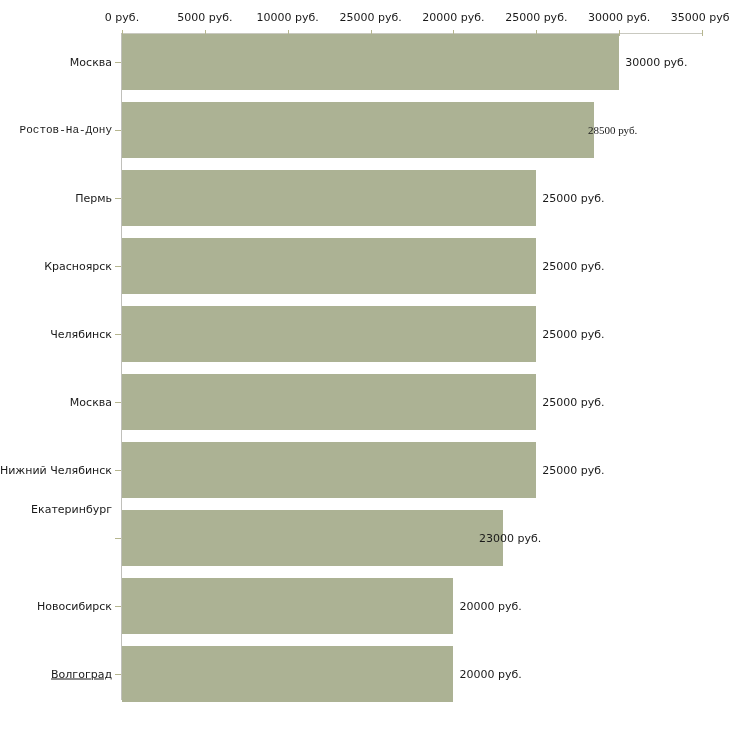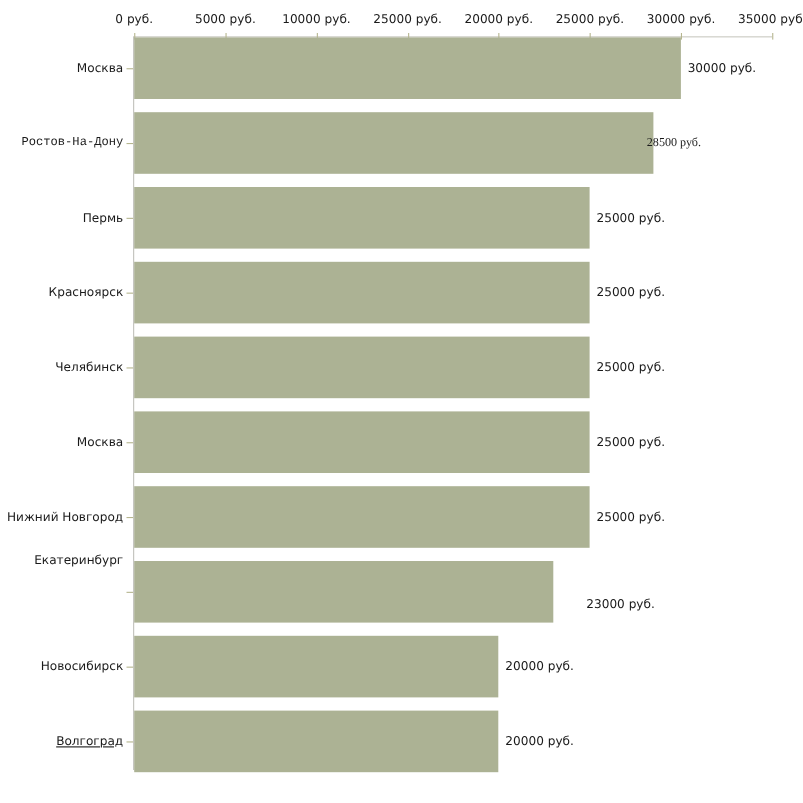--- a/index.html
+++ b/index.html
@@ -140,21 +140,21 @@
         <div class="cat-label" style="top: 130px; font-family: Liberation Mono, monospace;">Ростов-На-Дону</div>
         <div class="ytick" style="top: 198px;"></div>
         <div class="cat-label" style="top: 198px;">Пермь</div>
         <div class="ytick" style="top: 266px;"></div>
         <div class="cat-label" style="top: 266px;">Красноярск</div>
         <div class="ytick" style="top: 334px;"></div>
         <div class="cat-label" style="top: 334px;">Челябинск</div>
         <div class="ytick" style="top: 402px;"></div>
         <div class="cat-label" style="top: 402px;">Москва</div>
         <div class="ytick" style="top: 470px;"></div>
-        <div class="cat-label" style="top: 470px;">Нижний Новгород</div>
+        <div class="cat-label" style="top: 470px;">Нижний Челябинск</div>
         <div class="ytick" style="top: 538px;"></div>
         <div class="cat-label" style="top: 509px;">Екатеринбург</div>
         <div class="ytick" style="top: 606px;"></div>
         <div class="cat-label" style="top: 606px;">Новосибирск</div>
         <div class="ytick" style="top: 674px;"></div>
         <div class="cat-label" style="top: 674px; text-decoration: underline;">Волгоград</div>
       </div>
 
     <div id="bars-layer">
         <div class="bar" title="Москва: 30000 руб." style="top: 34px; width: 497.143px; background: rgb(172, 178, 148);"></div>
@@ -165,21 +165,21 @@
         <div class="bar-value" style="left: 542.286px; top: 198px;">25000 руб.</div>
         <div class="bar" title="Красноярск: 25000 руб." style="top: 238px; width: 414.286px; background: rgb(172, 178, 148);"></div>
         <div class="bar-value" style="left: 542.286px; top: 266px;">25000 руб.</div>
         <div class="bar" title="Челябинск: 25000 руб." style="top: 306px; width: 414.286px; background: rgb(172, 178, 148);"></div>
         <div class="bar-value" style="left: 542.286px; top: 334px;">25000 руб.</div>
         <div class="bar" title="Самара: 25000 руб." style="top: 374px; width: 414.286px; background: rgb(172, 178, 148);"></div>
         <div class="bar-value" style="left: 542.286px; top: 402px;">25000 руб.</div>
         <div class="bar" title="Нижний Новгород: 25000 руб." style="top: 442px; width: 414.286px; background: rgb(172, 178, 148);"></div>
         <div class="bar-value" style="left: 542.286px; top: 470px;">25000 руб.</div>
         <div class="bar" title="Екатеринбург: 23000 руб." style="top: 510px; width: 381.143px; background: rgb(172, 178, 148);"></div>
-        <div class="bar-value" style="left: 533px; top: 538px; margin-top: 11px;">23000 руб.</div>
+        <div class="bar-value" style="left: 479px; top: 538px;">23000 руб.</div>
         <div class="bar" title="Новосибирск: 20000 руб." style="top: 578px; width: 331.429px; background: rgb(172, 178, 148);"></div>
         <div class="bar-value" style="left: 459.429px; top: 606px;">20000 руб.</div>
         <div class="bar" title="Волгоград: 20000 руб." style="top: 646px; width: 331.429px; background: rgb(172, 178, 148);"></div>
         <div class="bar-value" style="left: 459.429px; top: 674px;">20000 руб.</div>
       </div>
 
   </div>
 
 </div>
 

